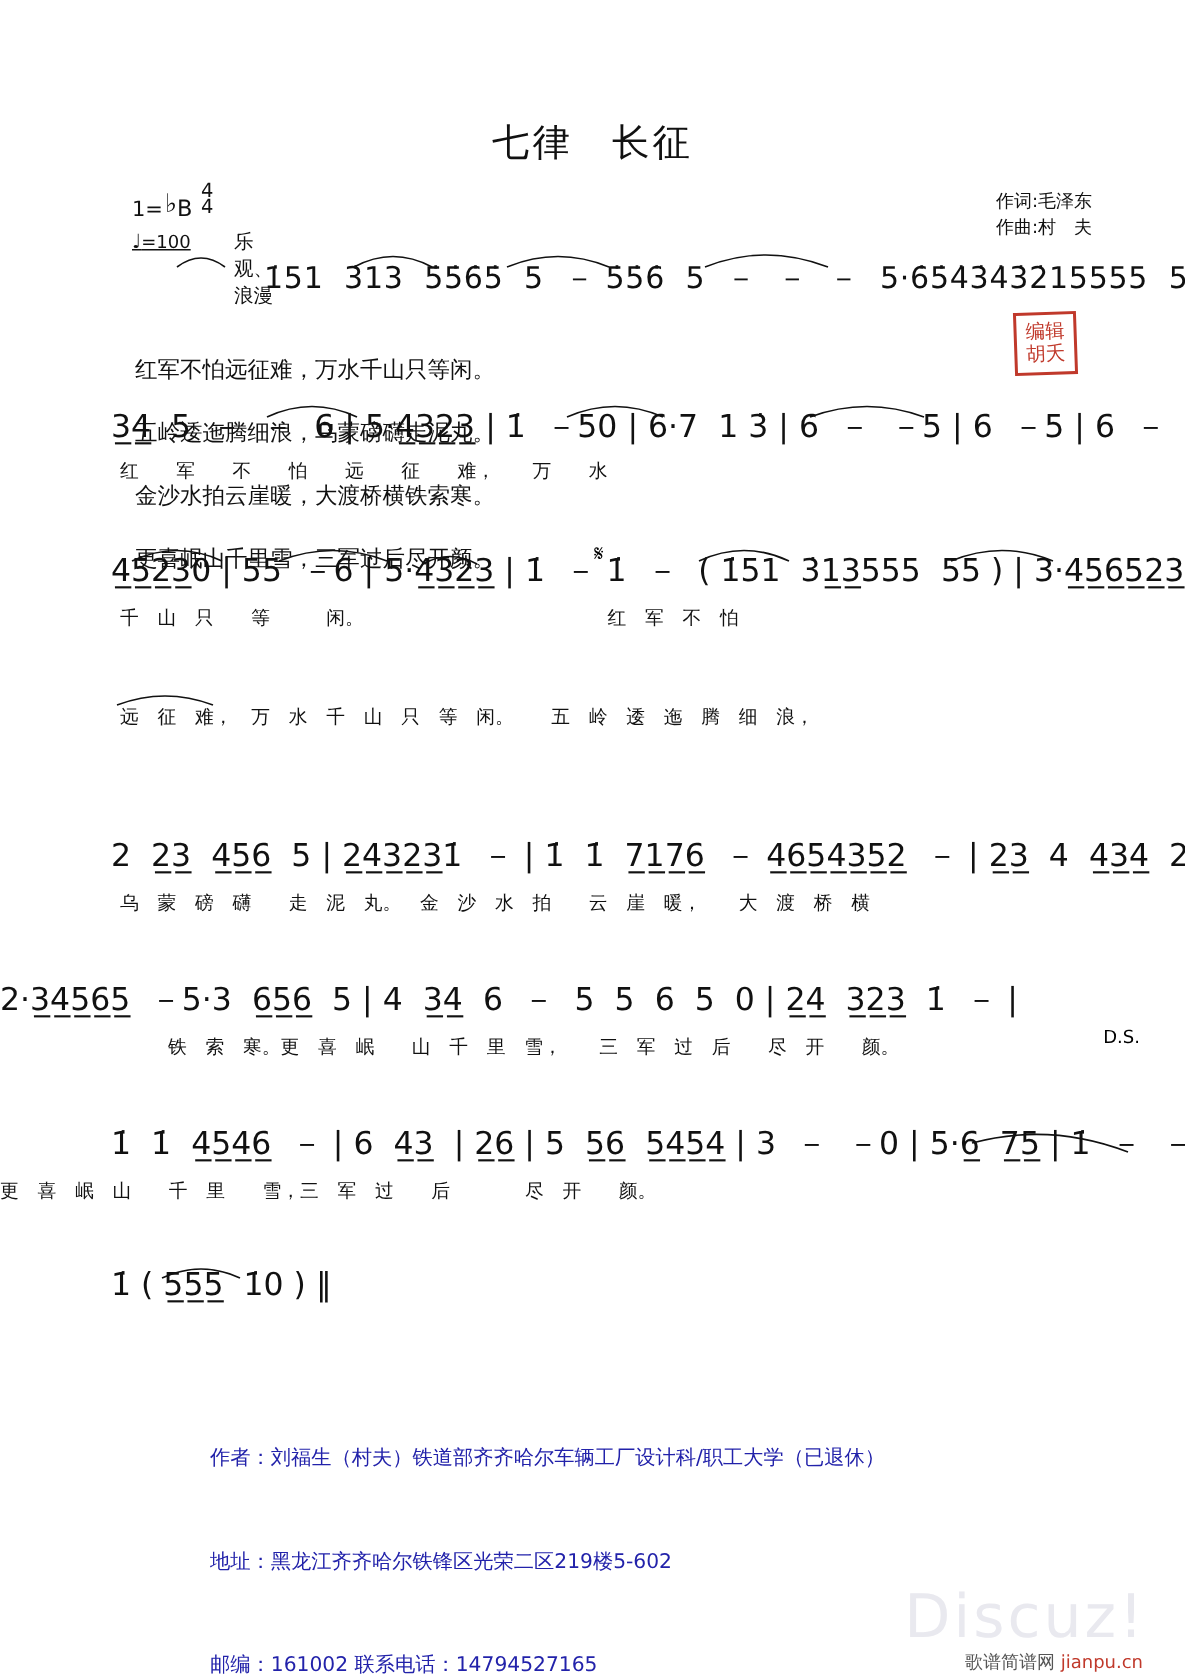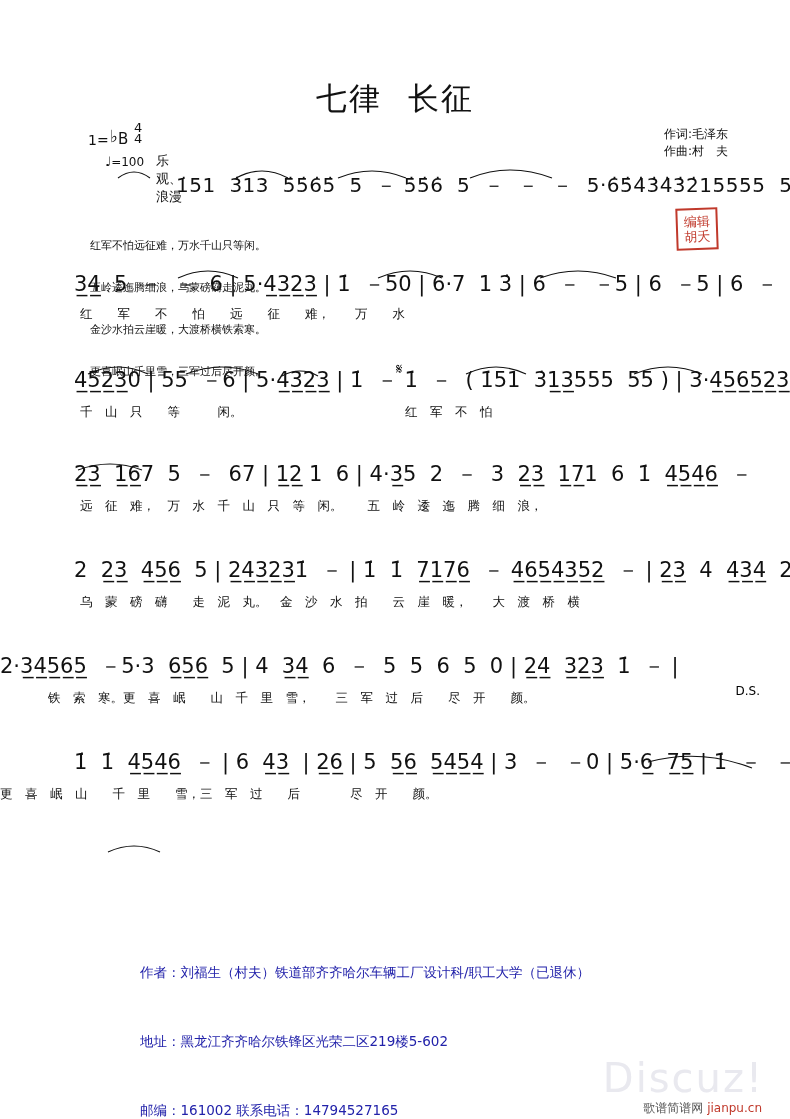--- a/index.html
+++ b/index.html
@@ -8,57 +8,57 @@
     background:#ffffff;
     font-family:"DejaVu Sans","Liberation Sans",sans-serif;
     position:relative;
     overflow:hidden;
   }
   .sheet{position:absolute;left:0;top:0;width:790px;height:1119px;}
 
   
   .title{
     position:absolute;left:0;top:78px;width:790px;text-align:center;
-    font-size:31px;letter-spacing:2px;color:#111;
+    font-size:25px;letter-spacing:2px;color:#111;
     font-family:"DejaVu Sans","Liberation Sans",sans-serif;
   }
   .title .gap{display:inline-block;width:26px;}
 
   
   .credits{position:absolute;right:62px;top:126px;text-align:right;font-size:12px;line-height:17px;color:#111;}
 
   
   .keyblock{position:absolute;left:88px;top:126px;font-size:14px;color:#111;}
   .key-eq{position:absolute;left:0px;top:6px;font-size:14px;}
   .key-flat{position:absolute;left:22px;top:0px;font-size:17px;}
   .key-b{position:absolute;left:30px;top:4px;font-size:15px;}
   .meter{position:absolute;left:46px;top:-4px;font-size:13px;line-height:11px;text-align:center;}
   .meter div{display:block;}
-  .tempo{position:absolute;left:17px;top:28px;font-size:12px;}
+  .tempo{position:absolute;left:0px;top:28px;font-size:12px;text-decoration:underline;}
   .tempo .note{font-size:13px;}
   .expr{position:absolute;left:68px;top:26px;font-size:13px;color:#111;}
 
   
   .row{position:absolute;left:0;width:790px;}
   .notes{
     position:relative;
     font-family:"DejaVu Sans","Liberation Sans",sans-serif;
     font-size:21px;
     color:#111;
     white-space:pre;
     letter-spacing:0px;
   }
   .lyr{
     position:relative;
     font-size:12.5px;
     color:#111;
     white-space:pre;
     letter-spacing:0px;
   }
-  .lyrblock{position:absolute;font-size:11px;line-height:14px;color:#111;white-space:pre;}
+  .lyrblock{position:absolute;font-size:15px;line-height:14px;color:#111;white-space:pre;}
 
   
   .stamp{
     position:absolute;left:676px;top:208px;width:42px;height:42px;
     border:2px solid #c0392b;color:#c0392b;
     font-size:13px;line-height:15px;text-align:center;
     font-family:"DejaVu Serif","Liberation Serif",serif;
     padding-top:4px;box-sizing:border-box;
     transform:rotate(-2deg);
   }
@@ -133,40 +133,42 @@
     <div class="lyr" style="padding-left:80px;margin-top:8px;">红　　军　　不　　怕　　远　　征　　难，　　万　　水</div>
   </div>
 
   <div class="row" style="top:366px;">
     <div style="position:absolute;left:396px;top:-6px;font-size:15px;">𝄋</div>
     <div class="notes" style="padding-left:74px;">4̲5̲2̲3̲0 | 55  －6 | 5·4̲3̲2̲3̲ | 1̇  － 1̇  －  ( 1̇51  3̇1̲3̲555  55 ) | 3·4̲5̲6̲5̲2̲3̲1̇ |</div>
     <div class="lyr" style="padding-left:80px;margin-top:10px;">千　山　只　　等　　　闲。　　　　　　　　　　　　　红　军　不　怕</div>
   </div>
 
   <div class="row" style="top:460px;">
-    <div class="notes" style="padding-left:74px;">2̲3̲  1̲6̲7  5  －  67 | 1̲2̲ 1  6 | 4·3̲5  2  －  3  2̲3̲  1̲7̲1  6  1̇  4̲5̲4̲6̲  －</div>
     <div class="lyr" style="padding-left:80px;margin-top:10px;">远　征　难，　万　水　千　山　只　等　闲。　　五　岭　逶　迤　腾　细　浪，</div>
   </div>
 
   <div class="row" style="top:556px;">
     <div class="notes" style="padding-left:74px;">2  2̲3̲  4̲5̲6̲  5 | 2̲4̲3̲2̲3̲1̇  － | 1̇  1̇  7̲1̲7̲6̲  － 4̲6̲5̲4̲3̲5̲2̲  － | 2̲3̲  4  4̲3̲4̲  2 |</div>
     <div class="lyr" style="padding-left:80px;margin-top:10px;">乌　蒙　磅　礴　　走　泥　丸。　金　沙　水　拍　　云　崖　暖，　　大　渡　桥　横</div>
   </div>
 
   <div class="row" style="top:652px;">
     <div class="notes" style="">2·3̲4̲5̲6̲5̲  －5·3  6̲5̲6̲  5 | 4  3̲4̲  6  －  5  5  6  5  0 | 2̲4̲  3̲2̲3̲  1̇  － |</div>
-    <div class="lyr" style="padding-left:48px;margin-top:10px;">铁　索　寒。更　喜　岷　　山　千　里　雪，　　三　军　过　后　　尽　开　　颜。</div>
+    <div class="lyr" style="padding-left:112px;margin-top:10px;">铁　索　寒。更　喜　岷　　山　千　里　雪，　　三　军　过　后　　尽　开　　颜。</div>
     <div style="position:absolute;right:30px;top:32px;font-size:12px;">D.S.</div>
   </div>
 
   <div class="row" style="top:748px;">
     <div class="notes" style="padding-left:74px;">1̇  1̇  4̲5̲4̲6̲  － | 6  4̲3̲  | 2̲6̲ | 5  5̲6̲  5̲4̲5̲4̲ | 3  －  －0 | 5·6̲  7̲5̲ | 1̇  －  －  －</div>
     <div class="lyr" style="margin-top:10px;">更　喜　岷　山　　千　里　　雪，三　军　过　　后　　　　尽　开　　颜。</div>
   </div>
 
+  <div class="row" style="top:844px;">
+    <div class="notes" style="padding-left:74px;">1̇ ( 5̲5̲5̲  1̇0 ) ‖</div>
+  </div>
 
   <div class="footer">
     <div>作者：刘福生（村夫）铁道部齐齐哈尔车辆工厂设计科/职工大学（已退休）</div>
     <div>地址：黑龙江齐齐哈尔铁锋区光荣二区219楼5-602</div>
     <div>邮编：161002 联系电话：14794527165</div>
     
     
   </div>
 
   <div class="wm">

